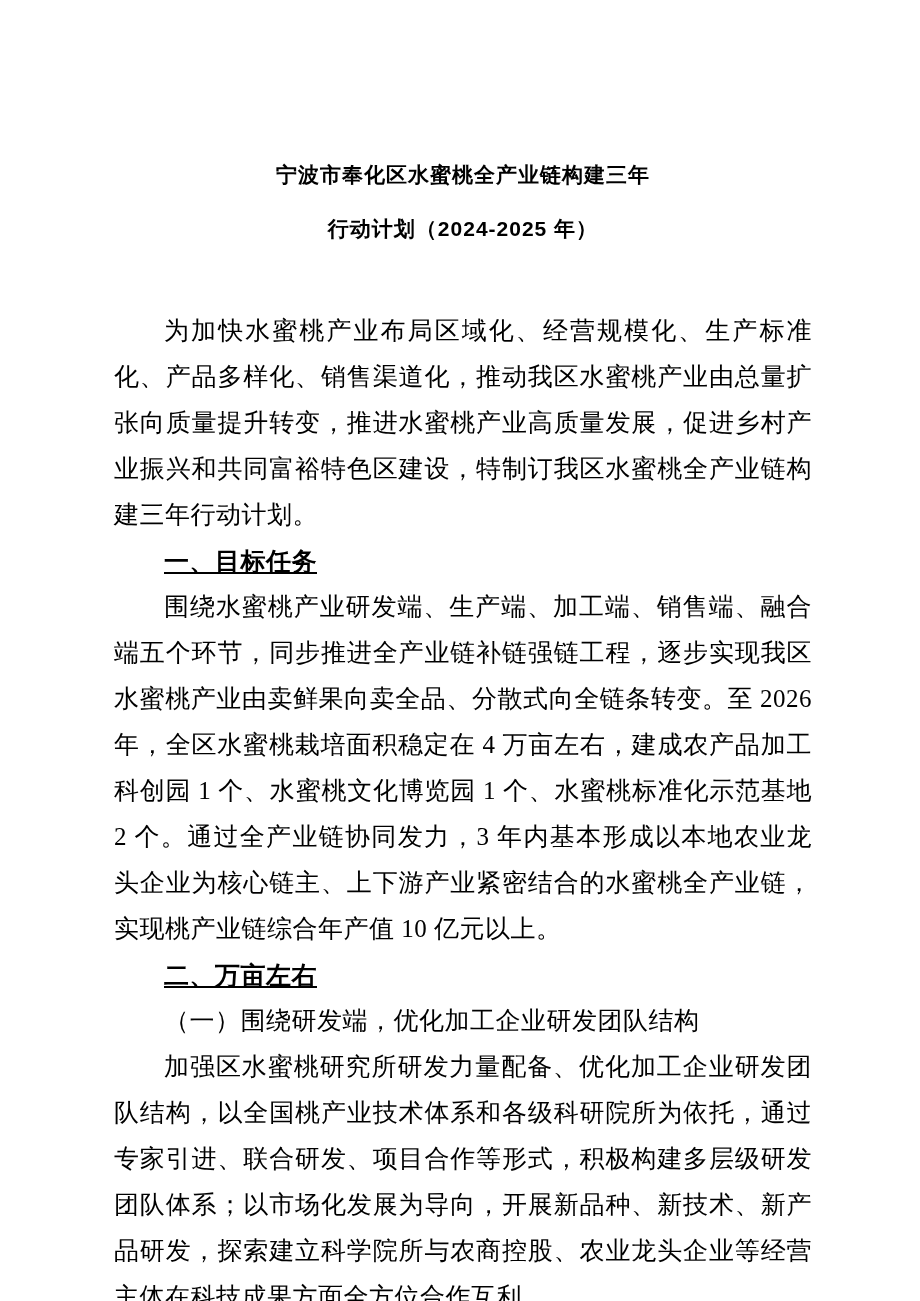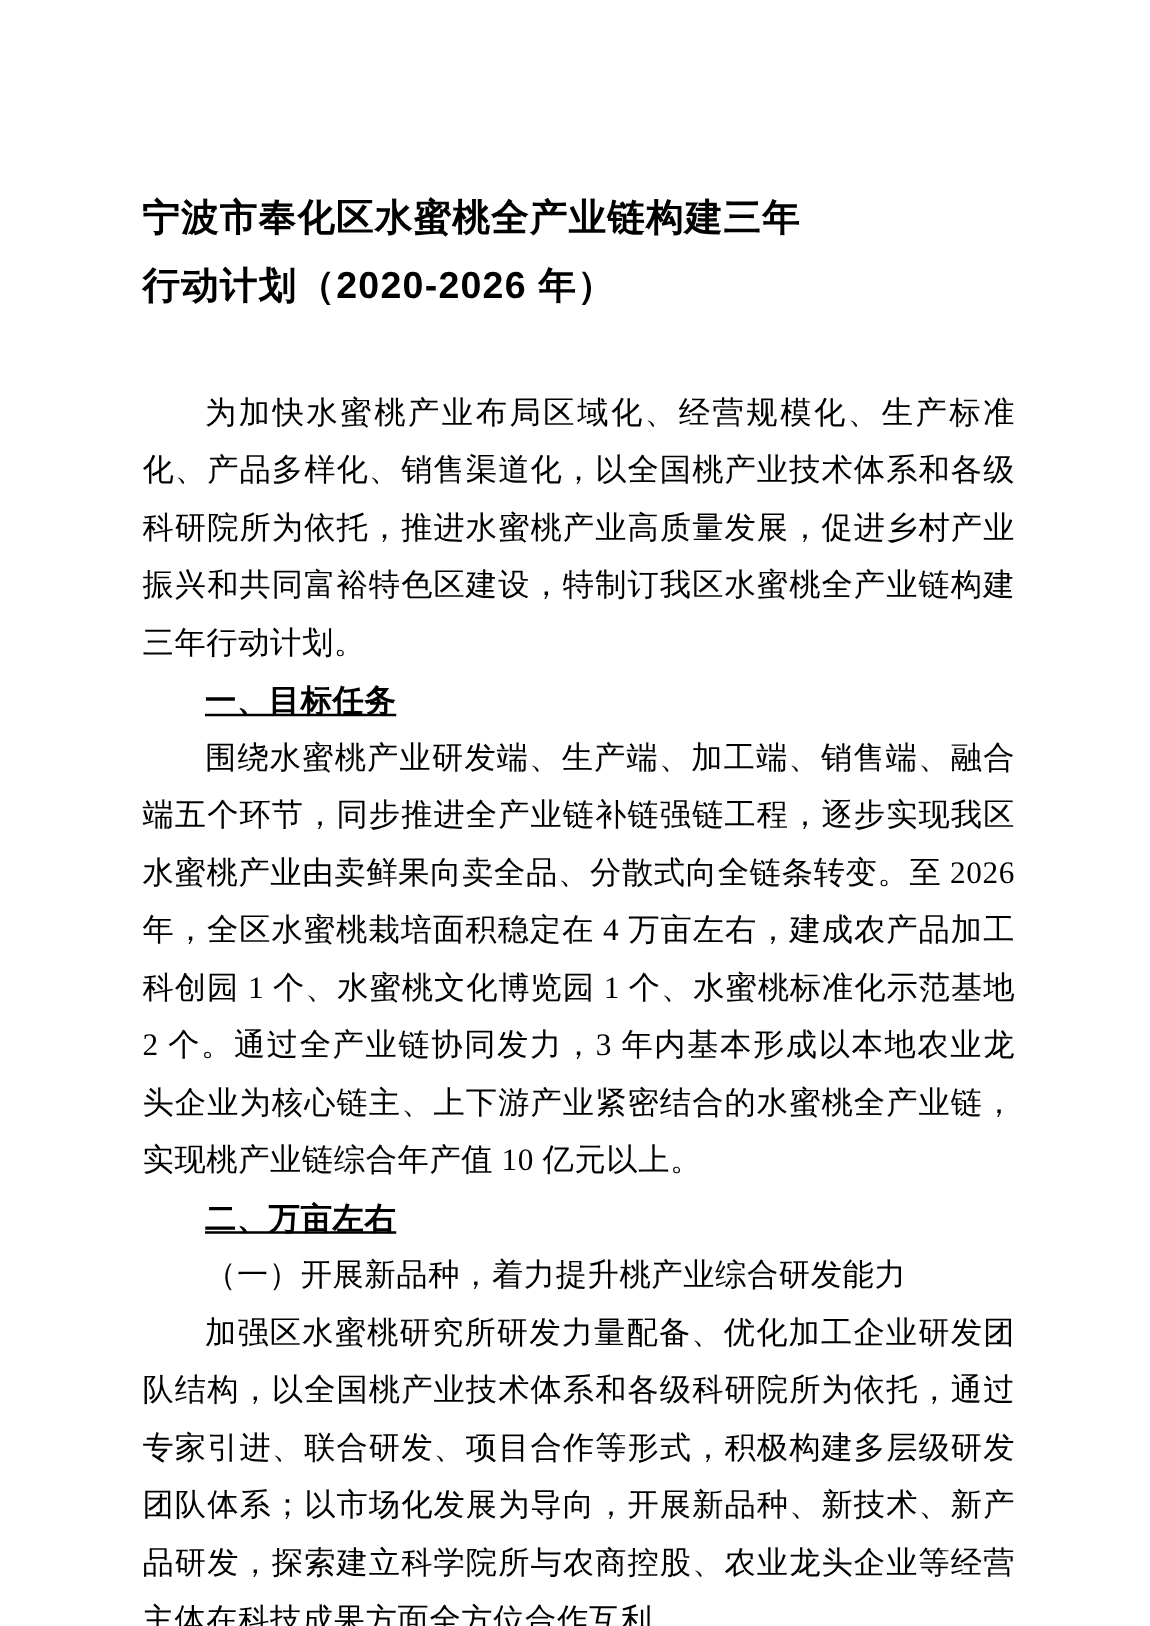--- a/index.html
+++ b/index.html
@@ -14,24 +14,24 @@
     margin: 0 auto;
     box-sizing: border-box;
     background: #ffffff;
     color: #000000;
     padding: 148px 108px 40px 114px;
     overflow: hidden;
     font-family: "Liberation Serif", "DejaVu Serif", serif;
   }
   .doc-title {
     margin: 0;
-    text-align: left;
+    text-align: center;
     font-family: "Liberation Sans", "DejaVu Sans", sans-serif;
     font-weight: 700;
-    font-size: 30px;
+    font-size: 21px;
     line-height: 54px;
     letter-spacing: 1px;
   }
   .body-para {
     margin: 0;
     font-size: 25px;
     line-height: 46px;
     text-align: justify;
     text-indent: 2em;
     letter-spacing: 0.5px;
@@ -58,27 +58,27 @@
     font-family: "Liberation Serif", "DejaVu Serif", serif;
   }
 </style>
 </head>
 <body>
 
 <div class="page">
 
   <h1 class="doc-title">宁波市奉化区水蜜桃全产业链构建三年</h1>
 
-  <h1 class="doc-title">行动计划（2020-2026 年）</h1>
+  <h1 class="doc-title">行动计划（2024-2025 年）</h1>
 
-  <p class="body-para first-para">为加快水蜜桃产业布局区域化、经营规模化、生产标准化、产品多样化、销售渠道化，以全国桃产业技术体系和各级科研院所为依托，推进水蜜桃产业高质量发展，促进乡村产业振兴和共同富裕特色区建设，特制订我区水蜜桃全产业链构建三年行动计划。</p>
+  <p class="body-para first-para">为加快水蜜桃产业布局区域化、经营规模化、生产标准化、产品多样化、销售渠道化，推动我区水蜜桃产业由总量扩张向质量提升转变，推进水蜜桃产业高质量发展，促进乡村产业振兴和共同富裕特色区建设，特制订我区水蜜桃全产业链构建三年行动计划。</p>
 
   <h2 class="section-heading">一、目标任务</h2>
 
   <p class="body-para">围绕水蜜桃产业研发端、生产端、加工端、销售端、融合端五个环节，同步推进全产业链补链强链工程，逐步实现我区水蜜桃产业由卖鲜果向卖全品、分散式向全链条转变。至 2026 年，全区水蜜桃栽培面积稳定在 4 万亩左右，建成农产品加工科创园 1 个、水蜜桃文化博览园 1 个、水蜜桃标准化示范基地 2 个。通过全产业链协同发力，3 年内基本形成以本地农业龙头企业为核心链主、上下游产业紧密结合的水蜜桃全产业链，实现桃产业链综合年产值 10 亿元以上。</p>
 
   <h2 class="section-heading">二、万亩左右</h2>
 
-  <p class="sub-heading">（一）开展新品种，着力提升桃产业综合研发能力</p>
+  <p class="sub-heading">（一）围绕研发端，优化加工企业研发团队结构</p>
 
   <p class="body-para">加强区水蜜桃研究所研发力量配备、优化加工企业研发团队结构，以全国桃产业技术体系和各级科研院所为依托，通过专家引进、联合研发、项目合作等形式，积极构建多层级研发团队体系；以市场化发展为导向，开展新品种、新技术、新产品研发，探索建立科学院所与农商控股、农业龙头企业等经营主体在科技成果方面全方位合作互利</p>
 
 </div>
 
 </body></html>

